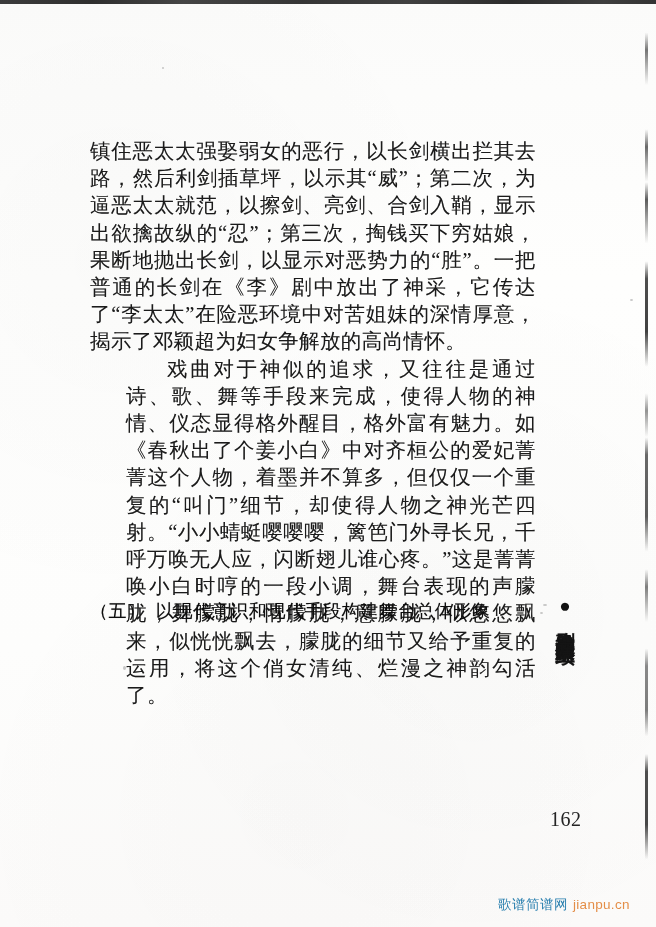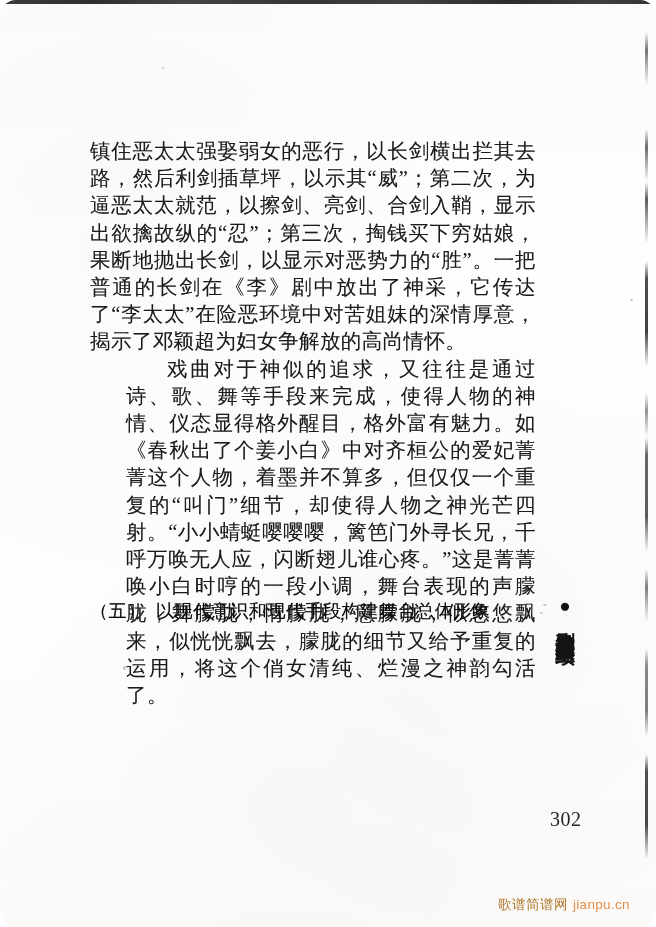--- a/index.html
+++ b/index.html
@@ -7,21 +7,20 @@
     padding: 0;
     background: #ffffff;
   }
   #page {
     position: relative;
     width: 656px;
     height: 927px;
     background: #fdfdfc;
     overflow: hidden;
     font-family: "Liberation Serif", "DejaVu Serif", serif;
-    border-radius: 16px;
   }
 
   
   #paper-grain {
     position: absolute;
     inset: 0;
     background:
       radial-gradient(circle at 18% 28%, rgba(0,0,0,0.016) 0%, rgba(0,0,0,0) 42%),
       radial-gradient(circle at 72% 66%, rgba(0,0,0,0.014) 0%, rgba(0,0,0,0) 46%),
       radial-gradient(circle at 45% 88%, rgba(0,0,0,0.012) 0%, rgba(0,0,0,0) 40%),
@@ -152,21 +151,21 @@
     position: absolute;
     left: 498px;
     top: 896px;
     display: flex;
     align-items: baseline;
     gap: 5px;
     opacity: 0.85;
   }
   #watermark-cn {
     font-size: 13.5px;
-    color: #a16207;
+    color: #0369a1;
     letter-spacing: 0.5px;
     font-family: "Liberation Sans", "DejaVu Sans", sans-serif;
   }
   #watermark-url {
     font-size: 13.5px;
     color: #e07b28;
     letter-spacing: 0.3px;
     font-family: Liberation Sans, sans-serif;
   }
 
@@ -196,20 +195,20 @@
   <div id="section-heading">
     <span class="heading-num">（五）</span><span>以现代意识和现代手段构建舞台总体形象</span>
   </div>
 
 
   <div id="running-head">
     <span id="running-head-bullet">●</span>
     <span id="running-head-text">豫剧导演的探索及业绩</span>
   </div>
 
-  <div id="page-number">302</div>
+  <div id="page-number">162</div>
 
   <div id="watermark">
     <span id="watermark-cn">歌谱简谱网</span>
     <span id="watermark-url">jianpu.cn</span>
   </div>
 
 </div>
 
 </body></html>

